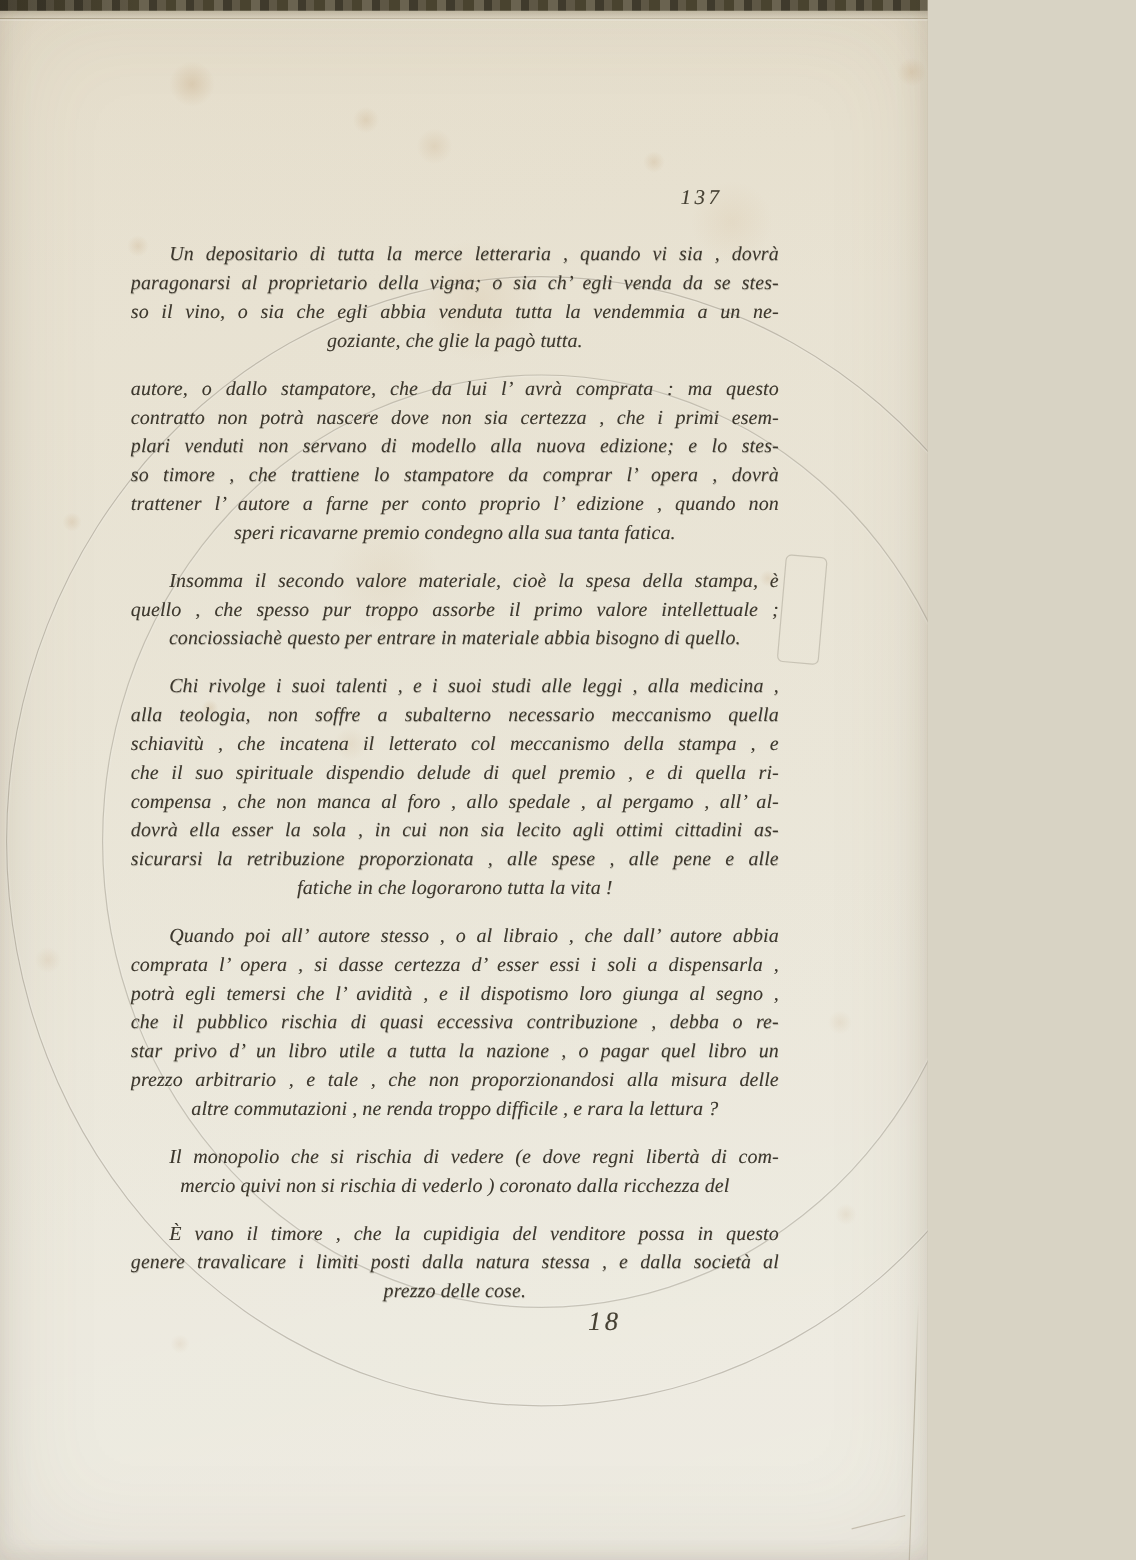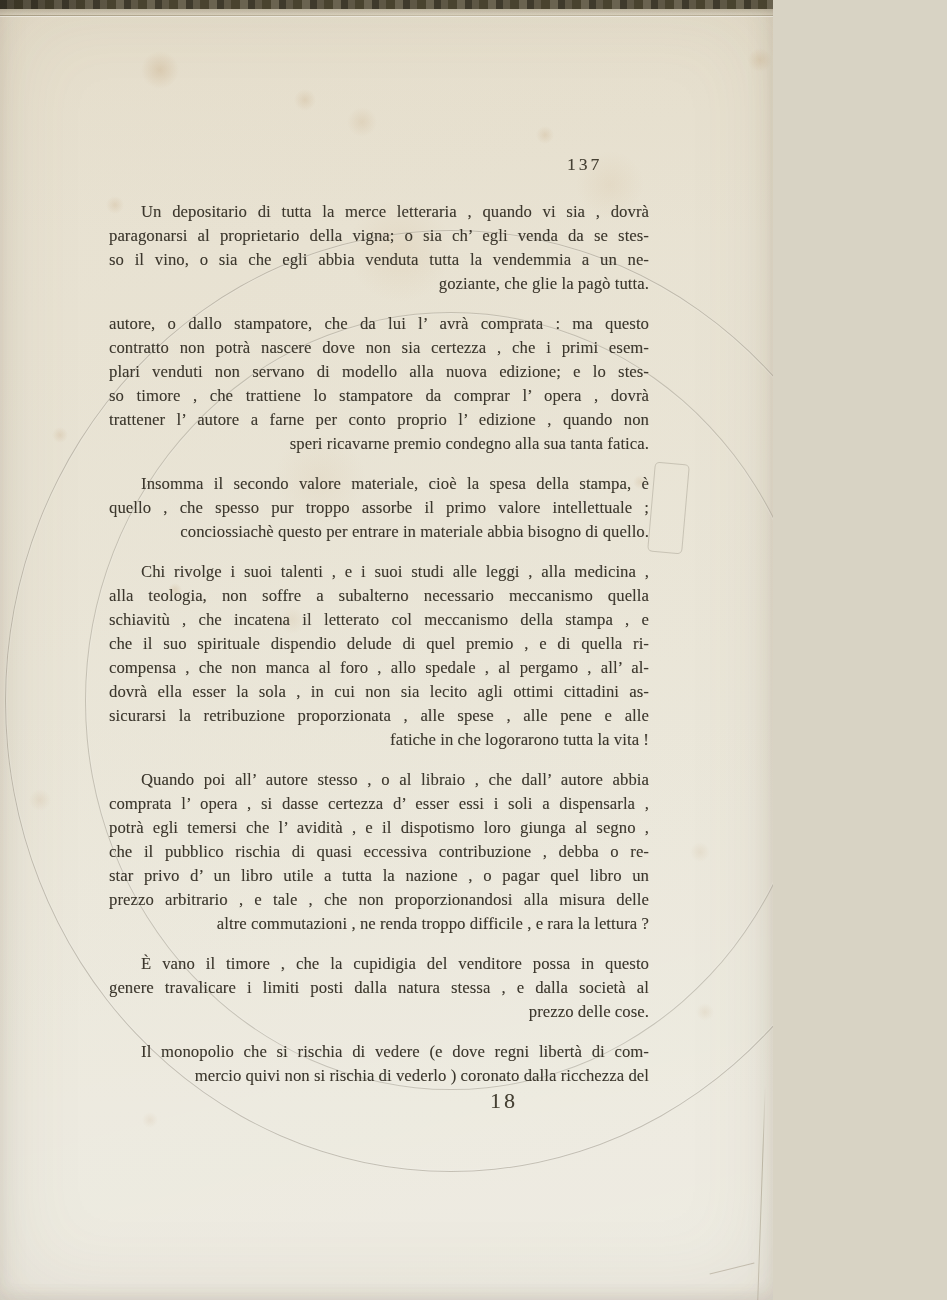--- a/index.html
+++ b/index.html
@@ -9,20 +9,21 @@
     overflow:hidden;
     background:
       linear-gradient(165deg, rgba(214,192,160,0.10) 0%, rgba(214,192,160,0.04) 30%, rgba(255,255,255,0.10) 75%, rgba(255,255,255,0.18) 100%),
       linear-gradient(180deg,#e6e0cf 0%, #e9e4d5 18%, #e9e5d7 55%, #ebe8dc 85%, #eae7dc 100%);
     box-shadow:
       inset 0 0 90px rgba(115,98,66,0.10),
       inset 10px 0 22px rgba(120,105,78,0.06),
       inset -9px 0 20px rgba(120,105,78,0.08),
       inset 0 -6px 14px rgba(120,105,78,0.06);
     font-family:"Liberation Serif","DejaVu Serif",serif;
+    font-style:italic;
   }
   
   .top-edge{
     position:absolute;left:0;top:0;width:947px;height:9px;
     background:
       linear-gradient(90deg, rgba(30,26,18,0.35) 0%, rgba(30,26,18,0) 12%, rgba(30,26,18,0) 80%, rgba(30,26,18,0.25) 100%),
       repeating-linear-gradient(90deg,#3f3a2c 0 7px,#5e5745 7px 14px,#49432f 14px 23px,#6a6350 23px 31px);
   }
   .top-edge-shadow{
     position:absolute;left:0;top:9px;width:947px;height:8px;
@@ -97,21 +98,21 @@
     font-size:16.6px;line-height:24px;color:#3c372d;
     text-shadow:0.3px 0.3px 0.5px rgba(60,55,45,0.30);
     letter-spacing:0.1px;
   }
   .para{margin:16px;padding:0;}
   .line{
     height:24px;line-height:24px;overflow:hidden;
     text-align:justify;white-space:normal;
   }
   .line::after{content:"";display:inline-block;width:100%;height:0;}
-  .line.last{text-align:right;}
+  .line.last{text-align:center;}
   .line.last::after{content:none;}
   .line.first{text-indent:32px;}
   .signature-mark{
     position:absolute;left:490px;top:1088px;
     font-size:22px;letter-spacing:3px;color:#454033;
     text-shadow:0.3px 0.3px 0.5px rgba(69,64,51,0.35);
     z-index:3;
   }
 </style>
 </head>
@@ -167,25 +168,25 @@
       <div class="para">
         <div class="line first">Quando poi all’ autore stesso , o al libraio , che dall’ autore abbia</div>
         <div class="line">comprata l’ opera , si dasse certezza d’ esser essi i soli a dispensarla ,</div>
         <div class="line">potrà egli temersi che l’ avidità , e il dispotismo loro giunga al segno ,</div>
         <div class="line">che il pubblico rischia di quasi eccessiva contribuzione , debba o re-</div>
         <div class="line">star privo d’ un libro utile a tutta la nazione , o pagar quel libro un</div>
         <div class="line">prezzo arbitrario , e tale , che non proporzionandosi alla misura delle</div>
         <div class="line last">altre commutazioni , ne renda troppo difficile , e rara la lettura ?</div>
       </div>
       <div class="para">
+        <div class="line first">Il monopolio che si rischia di vedere (e dove regni libertà di com-</div>
+        <div class="line last">mercio quivi non si rischia di vederlo ) coronato dalla ricchezza del</div>
+      </div>
+      <div class="para">
         <div class="line first">È vano il timore , che la cupidigia del venditore possa in questo</div>
         <div class="line">genere travalicare i limiti posti dalla natura stessa , e dalla società al</div>
         <div class="line last">prezzo delle cose.</div>
-      </div>
-      <div class="para">
-        <div class="line first">Il monopolio che si rischia di vedere (e dove regni libertà di com-</div>
-        <div class="line last">mercio quivi non si rischia di vederlo ) coronato dalla ricchezza del</div>
       </div>
     </div>
 
   <div class="signature-mark">18</div>
 
 </div>
 
 </body></html>

